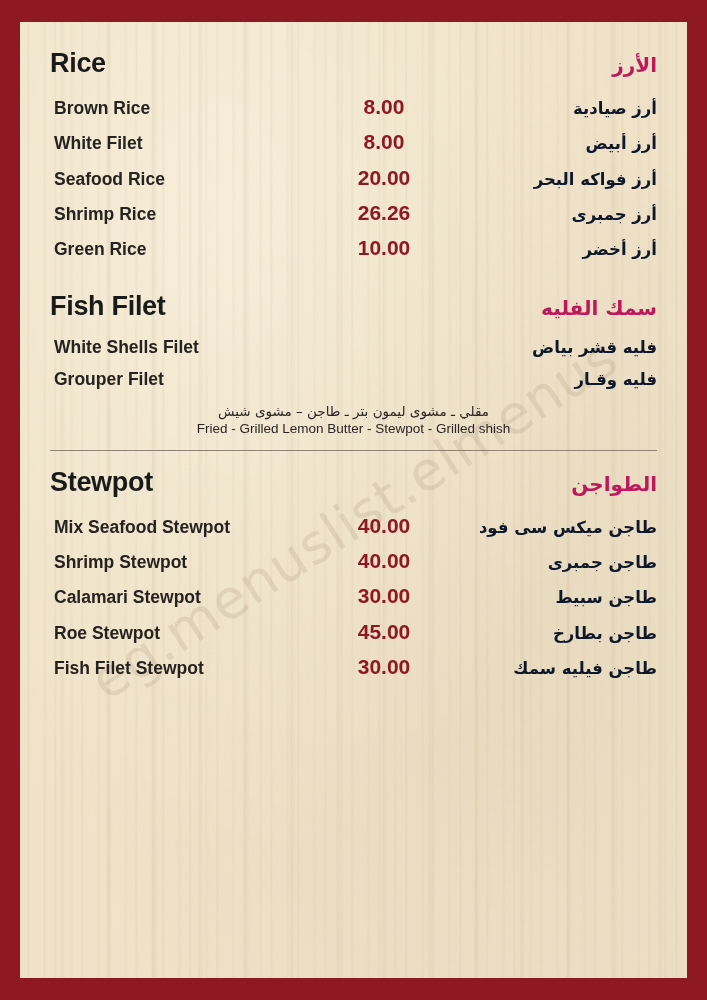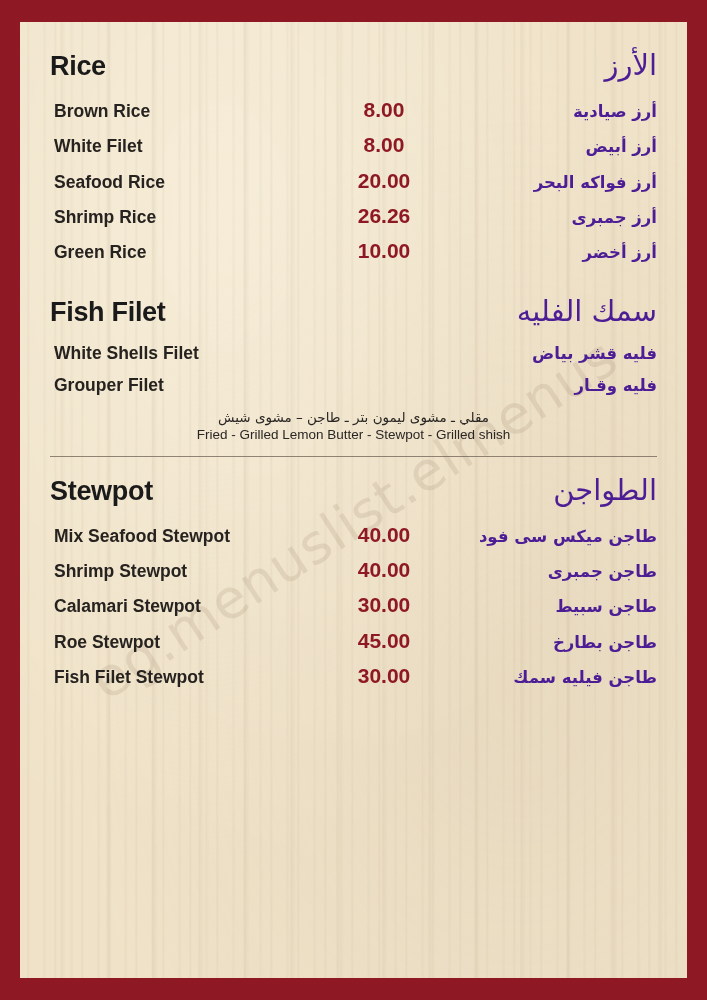--- a/index.html
+++ b/index.html
@@ -80,23 +80,23 @@
     justify-content: space-between;
     margin: 0 0 10px 0;
   }
   .section-title-en {
     font-size: 27px;
     font-weight: bold;
     color: #1a1a1a;
     letter-spacing: -0.3px;
   }
   .section-title-ar {
-    font-size: 29px;
-    font-weight: normal;
-    color: #4c1d95;
+    font-size: 20px;
+    font-weight: bold;
+    color: #be185d;
     direction: rtl;
     font-family: "DejaVu Sans", sans-serif;
   }
 
   .row {
     display: flex;
     align-items: baseline;
     padding: 6px 0 6px 0;
     line-height: 1.1;
   }
@@ -114,21 +114,21 @@
     text-align: center;
     font-size: 21px;
     font-weight: bold;
     color: #8e1823;
   }
   .item-ar {
     flex: 1 1 auto;
     text-align: right;
     font-size: 16.5px;
     font-weight: bold;
-    color: #4c1d95;
+    color: #0f172a;
     direction: rtl;
     font-family: "DejaVu Sans", sans-serif;
   }
   .row.no-price .item-en { width: 330px; }
 
   .note {
     text-align: center;
     margin: 8px 0 2px 0;
   }
   .note-ar {

